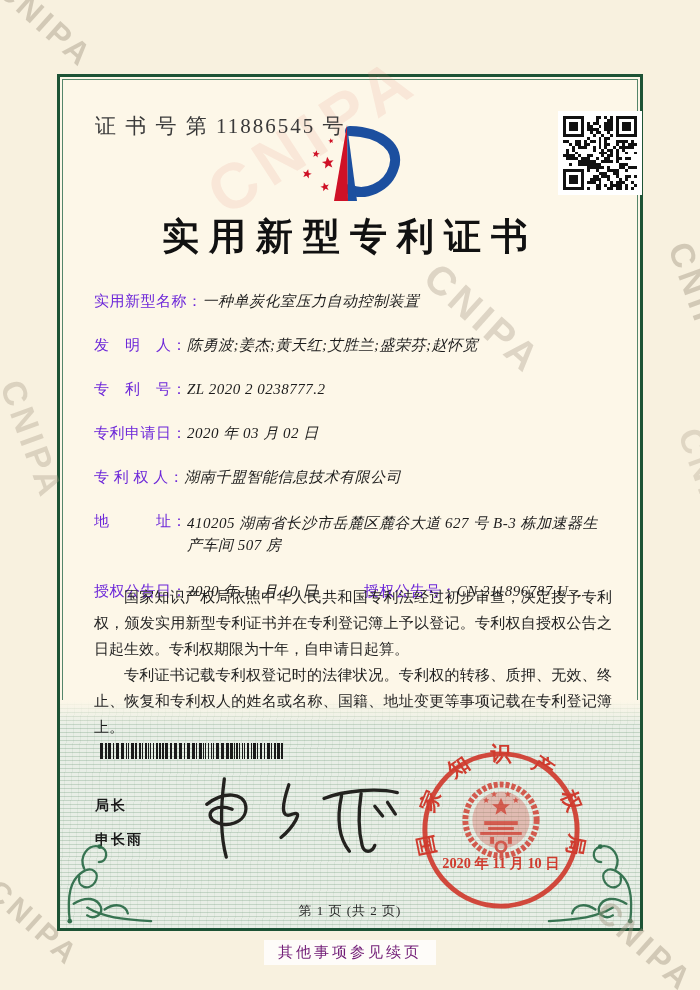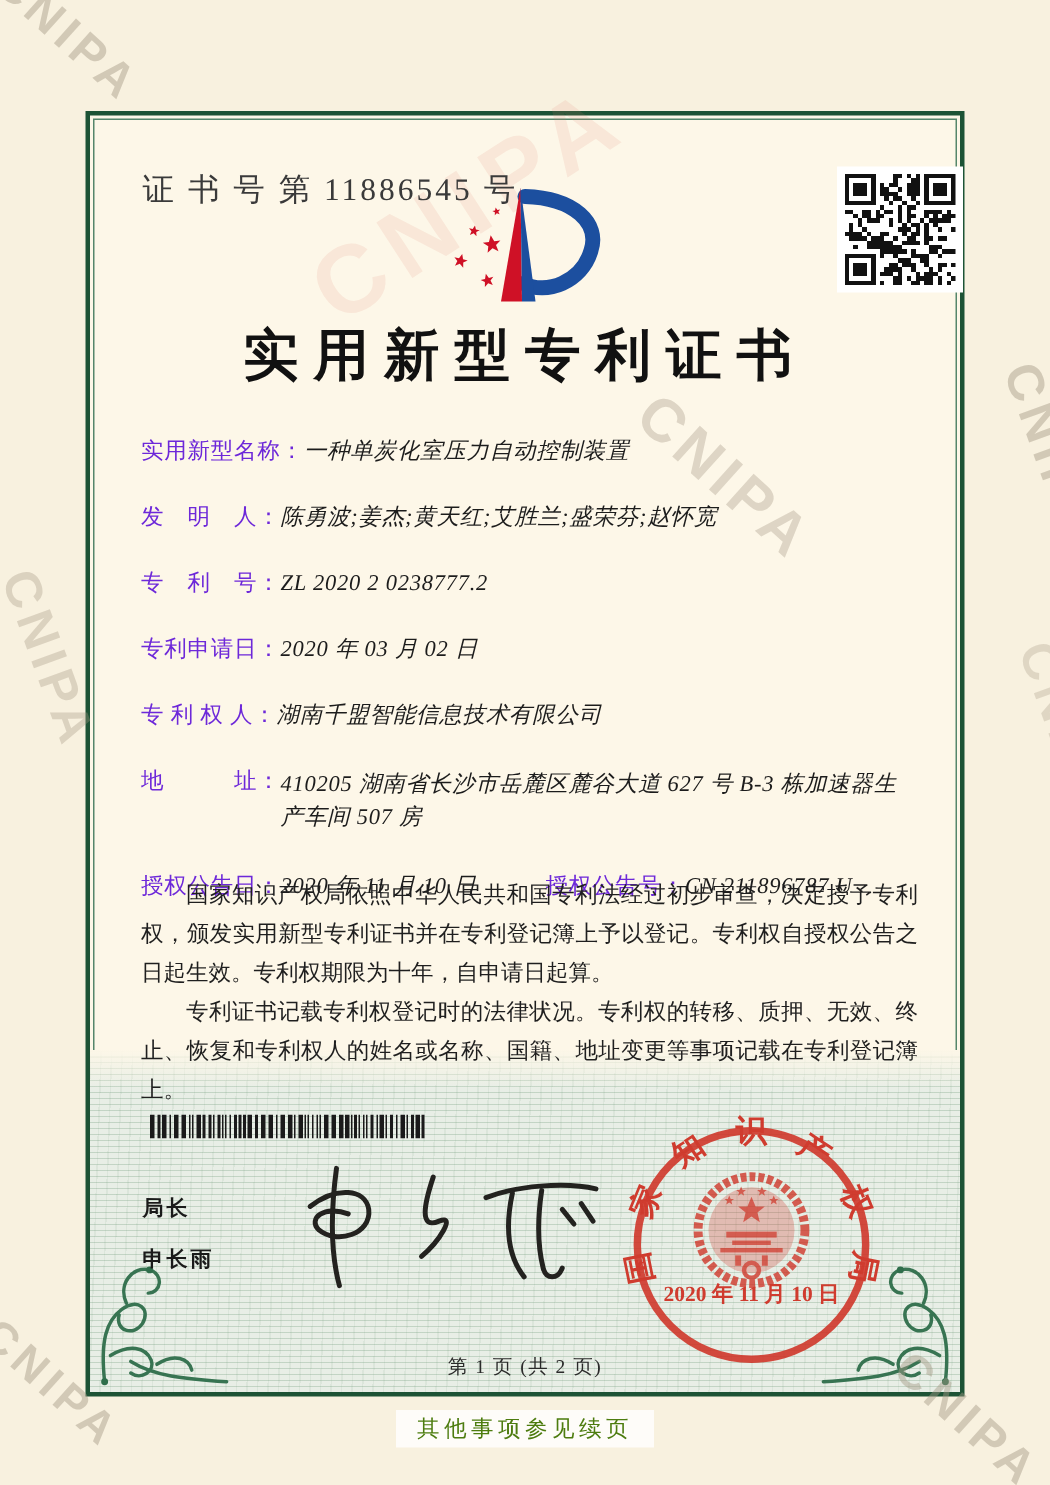--- a/index.html
+++ b/index.html
@@ -48,21 +48,21 @@
   .sig-block{position:absolute;left:95px;top:797px;z-index:2;font-size:14px;
          font-weight:600;color:#1a1a1a;}
   .sig-block div{margin-bottom:16px;letter-spacing:2px;}
   .sig-script{position:absolute;left:195px;top:768px;width:215px;height:100px;z-index:2;}
   .seal{position:absolute;left:412px;top:741px;width:178px;height:178px;z-index:3;
         opacity:.94;}
   .page-indicator{position:absolute;left:0;right:0;top:902px;text-align:center;
         font-size:13px;letter-spacing:1px;color:#2a2a2a;z-index:2;}
   .footer-note{position:absolute;left:0;right:0;top:940px;text-align:center;z-index:2;}
   .footer-note span{display:inline-block;background:rgba(255,255,255,.8);
-        padding:3px 14px;font-size:15px;letter-spacing:3px;color:#4d7c0f;}
+        padding:3px 14px;font-size:15px;letter-spacing:3px;color:#701a75;}
 </style>
 </head>
 <body>
 
 <span class="wm" style="left:-14px;top:4px;font-size:32px;transform:rotate(42deg);">CNIPA</span>
 <span class="wm" style="left:195px;top:98px;font-size:64px;letter-spacing:8px;transform:rotate(-33deg);color:rgba(222,120,110,.13);">CNIPA</span>
 <span class="wm" style="left:412px;top:296px;font-size:40px;transform:rotate(42deg);color:rgba(170,158,140,.38);">CNIPA</span>
 <span class="wm" style="left:638px;top:282px;font-size:34px;transform:rotate(70deg);">CNIPA</span>
 <span class="wm" style="left:648px;top:468px;font-size:34px;transform:rotate(70deg);color:rgba(165,152,132,.30);">CNIPA</span>
 <span class="wm" style="left:-30px;top:420px;font-size:34px;transform:rotate(70deg);color:rgba(165,152,132,.35);">CNIPA</span>

